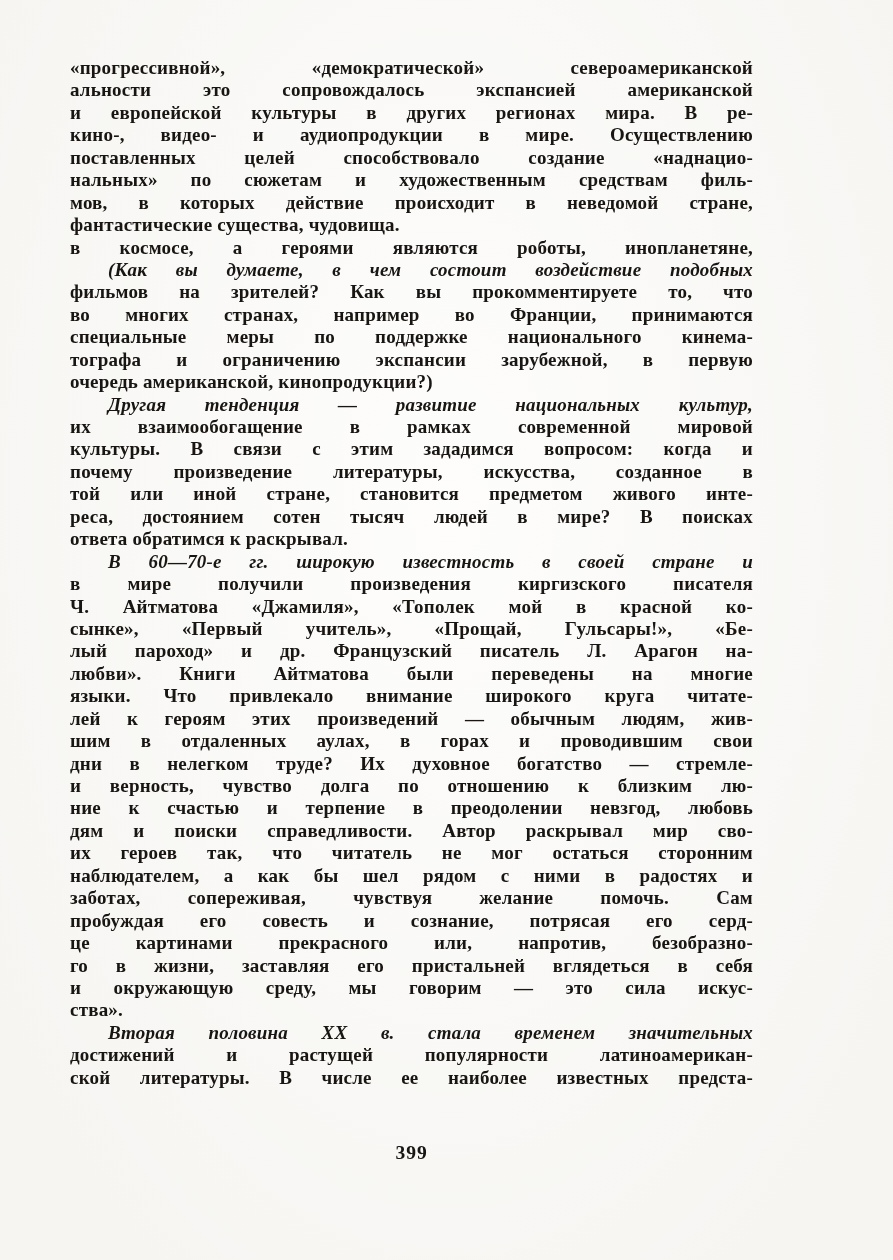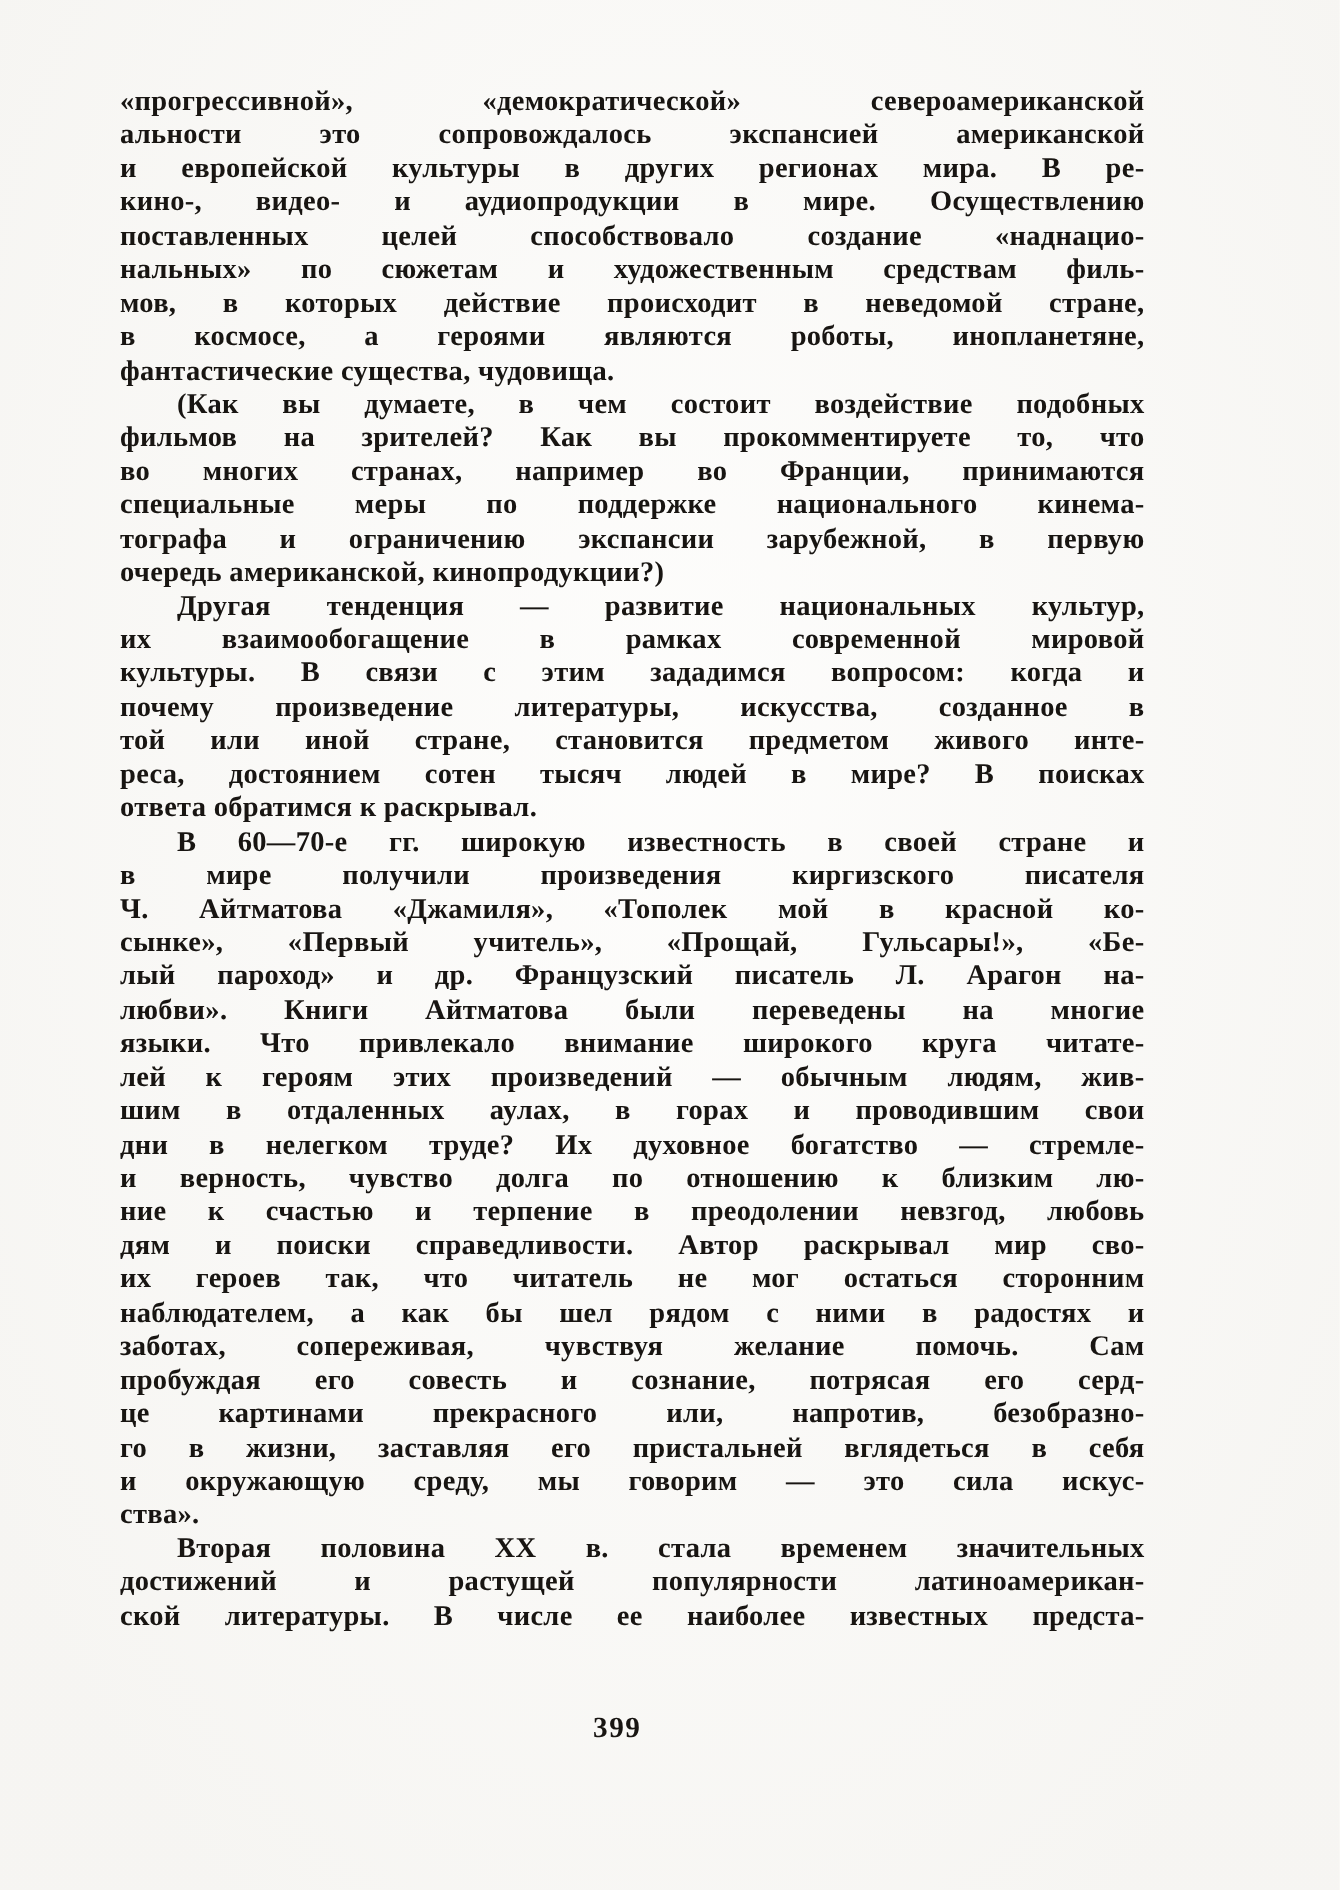--- a/index.html
+++ b/index.html
@@ -16,38 +16,39 @@
   }
   .page {
     position: absolute;
     inset: 0;
     background:
       radial-gradient(ellipse at 50% 40%, rgba(255,255,255,0.6), rgba(0,0,0,0.02) 85%),
       #fbfaf7;
   }
   .text-block {
     position: absolute;
-    left: 80px;
+    left: 70px;
     top: 57px;
     width: 683px;
     color: #181512;
     font-size: 19px;
     font-weight: 700;
     letter-spacing: 0.2px;
   }
   .line {
     line-height: 22.45px;
     height: 22.45px;
     text-align: justify;
     text-align-last: justify;
     -moz-text-align-last: justify;
     white-space: normal;
   }
   .line.indent {
     padding-left: 38px;
+    font-style: italic;
   }
   .line.last {
     text-align: left;
     text-align-last: left;
     -moz-text-align-last: left;
   }
   .page-number {
     position: absolute;
     left: 70px;
     width: 683px;
@@ -64,22 +65,22 @@
 
 <div class="page">
   <div class="text-block" id="text-block" style="color: rgb(24, 21, 18);">
       <div class="line">«прогрессивной», «демократической» североамериканской</div>
       <div class="line">альности это сопровождалось экспансией американской</div>
       <div class="line">и европейской культуры в других регионах мира. В ре-</div>
       <div class="line">кино-, видео- и аудиопродукции в мире. Осуществлению</div>
       <div class="line">поставленных целей способствовало создание «наднацио-</div>
       <div class="line">нальных» по сюжетам и художественным средствам филь-</div>
       <div class="line">мов, в которых действие происходит в неведомой стране,</div>
+      <div class="line last">фантастические существа, чудовища.</div>
       <div class="line">в космосе, а героями являются роботы, инопланетяне,</div>
-      <div class="line last">фантастические существа, чудовища.</div>
       <div class="line indent">(Как вы думаете, в чем состоит воздействие подобных</div>
       <div class="line">фильмов на зрителей? Как вы прокомментируете то, что</div>
       <div class="line">во многих странах, например во Франции, принимаются</div>
       <div class="line">специальные меры по поддержке национального кинема-</div>
       <div class="line">тографа и ограничению экспансии зарубежной, в первую</div>
       <div class="line last">очередь американской, кинопродукции?)</div>
       <div class="line indent">Другая тенденция — развитие национальных культур,</div>
       <div class="line">их взаимообогащение в рамках современной мировой</div>
       <div class="line">культуры. В связи с этим зададимся вопросом: когда и</div>
       <div class="line">почему произведение литературы, искусства, созданное в</div>

